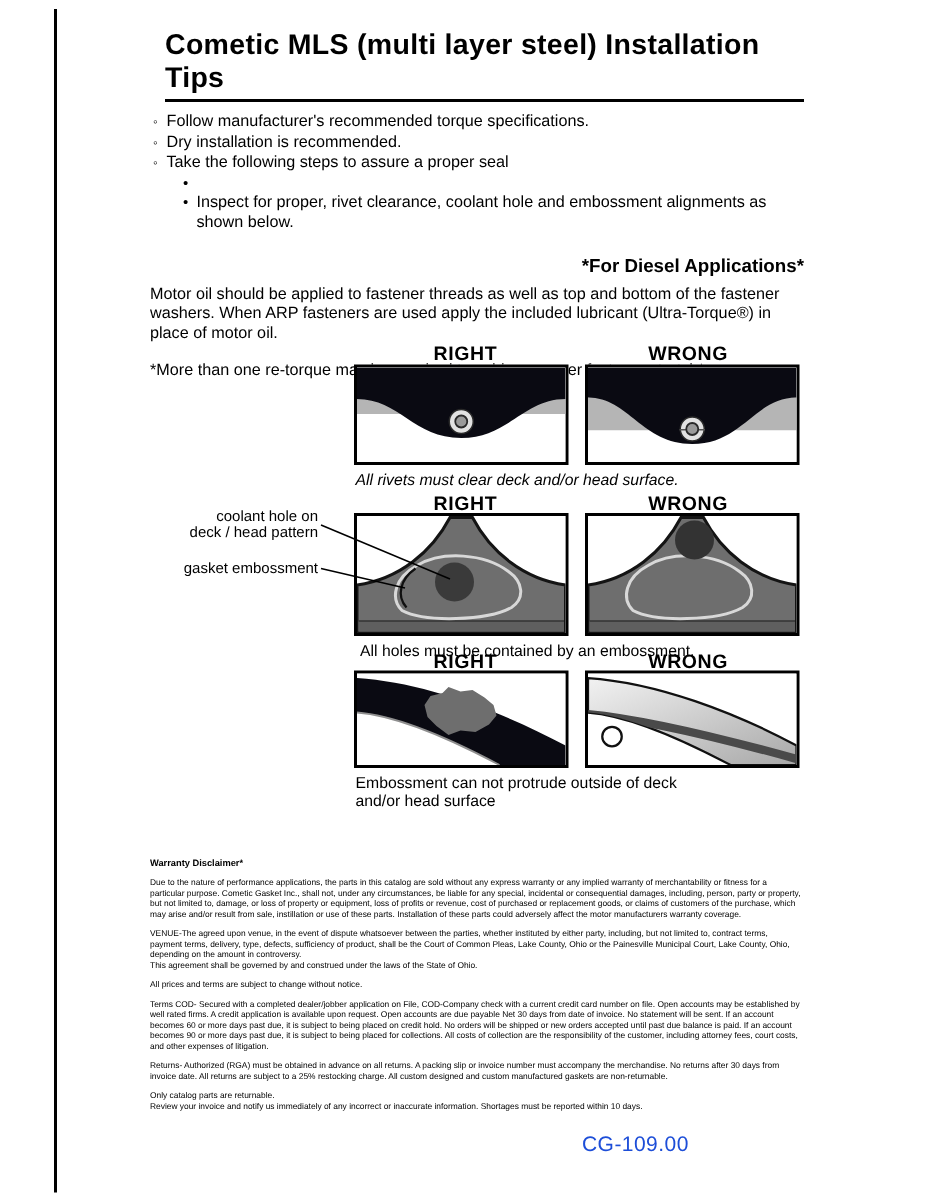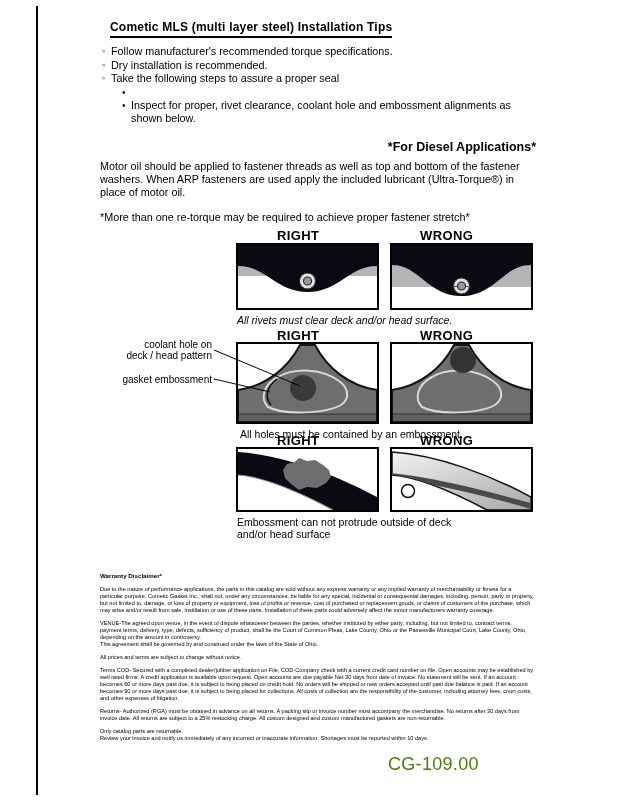--- a/index.html
+++ b/index.html
@@ -6,48 +6,48 @@
   .page{
     position:relative;width:618px;height:800px;background:#ffffff;
     font-family:"Liberation Sans", sans-serif;color:#000;overflow:hidden;
     margin:0 auto;
   }
   .left-rule{position:absolute;left:36px;top:6px;width:2px;height:789px;background:#000;}
 
   
   .content{position:absolute;left:100px;top:14px;width:436px;}
   .doc-title{
-    display:inline-block;margin:6px 0 7px 10px;font-size:12px;font-weight:bold;
+    display:inline-block;margin:6px 0 7px 10px;font-size:19px;font-weight:bold;
     border-bottom:2px solid #000;padding-bottom:2px;letter-spacing:.2px;
   }
   .bullet-row{display:flex;font-size:10.8px;line-height:13.5px;margin-left:2px;}
   .bullet-row .marker{width:9px;flex:0 0 9px;font-size:9px;line-height:13.5px;}
   .sub-bullet-row{display:flex;font-size:10.8px;line-height:13.5px;margin-left:22px;}
   .sub-bullet-row .marker{width:9px;flex:0 0 9px;font-size:10px;line-height:13px;}
   .diesel-heading{font-size:12.5px;font-weight:bold;margin:14px 0 6px 0;text-align:right;}
   .body-para{font-size:10.8px;line-height:13px;margin:0 0 9px 0;}
   .note-line{font-size:10.8px;line-height:13px;margin-top:12px;}
 
   
   .diagrams{position:absolute;left:100px;top:226px;width:436px;height:332px;}
-  .dg-labels{position:absolute;left:124px;width:297px;display:flex;}
+  .dg-labels{position:absolute;left:136px;width:297px;display:flex;}
   .dg-labels span{flex:1;text-align:center;font-size:13px;font-weight:bold;font-stretch:condensed;letter-spacing:.4px;}
   .dg-boxes{position:absolute;left:136px;display:flex;gap:11px;}
   .dg-box{border:2px solid #000;background:#fff;}
   .dg-box svg{display:block;}
   .dg-caption{position:absolute;font-size:10.5px;line-height:12px;white-space:pre-line;}
   .annotation{position:absolute;left:0;width:112px;text-align:right;font-size:10px;line-height:11px;}
   .leader-svg{position:absolute;left:0;top:0;pointer-events:none;}
 
   
   .disclaimer{position:absolute;left:100px;top:572px;width:434px;}
   .disclaimer h2{font-size:6.2px;margin:0 0 7px 0;font-weight:bold;}
   .disclaimer p{font-size:5.6px;line-height:7px;margin:0 0 6px 0;white-space:pre-line;}
 
-  .footer-code{position:absolute;left:388px;top:754px;font-size:18px;letter-spacing:.3px;color:#4d7c0f;}
+  .footer-code{position:absolute;left:388px;top:754px;font-size:14px;letter-spacing:.3px;color:#1d4ed8;}
 </style>
 </head>
 <body>
 
 <div class="page">
   <div class="left-rule"></div>
 
   <div class="content">
     <h1 class="doc-title">Cometic MLS (multi layer steel) Installation Tips</h1>
 

